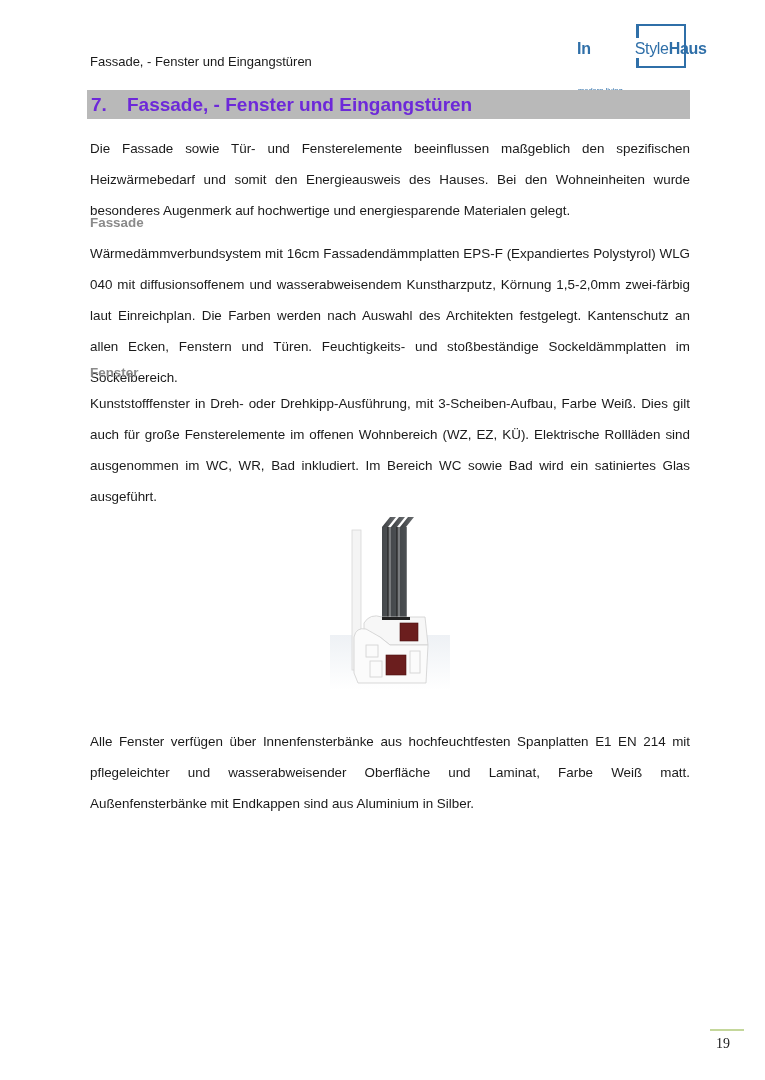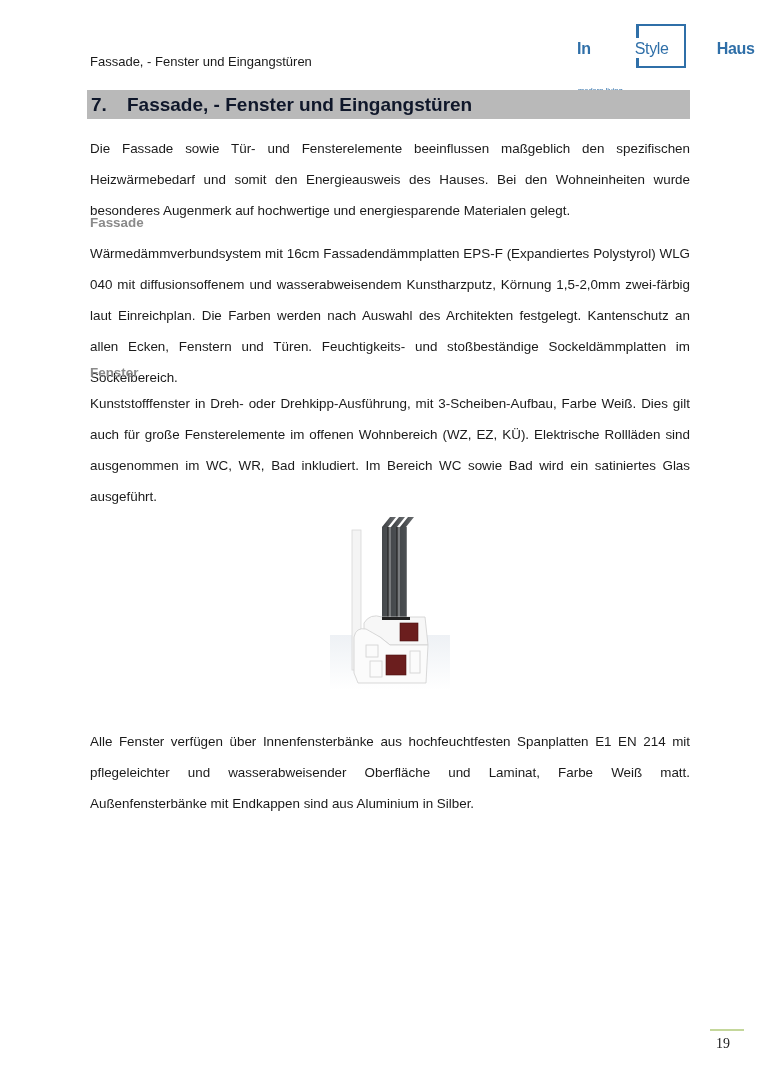--- a/index.html
+++ b/index.html
@@ -60,38 +60,38 @@
       left: 0;
       top: 16px;
       font-size: 16px;
       line-height: 18px;
       letter-spacing: -0.3px;
       white-space: nowrap;
       background: transparent;
     }
     .logo-text .in { color: #2f6fa8; font-weight: bold; }
     .logo-text .style { color: #2f6fa8; font-weight: normal; margin-left: 44px; }
-    .logo-text .haus { color: #2f6fa8; font-weight: bold; margin-left: 48px; }
+    .logo-text .haus { color: #2f6fa8; font-weight: bold; }
     .logo-sub {
       position: absolute;
       left: 1px;
       top: 34px;
       font-size: 7.5px;
       color: #2f6fa8;
       white-space: nowrap;
       margin-top: 28px;
     }
     .chapter-bar {
       position: absolute;
       left: 87px;
       top: 90px;
       width: 603px;
       height: 29px;
       background: #b9b9b9;
-      color: #0f172a;
+      color: #6d28d9;
       font-weight: bold;
       font-size: 19px;
       line-height: 29px;
       box-sizing: border-box;
       padding-left: 4px;
       white-space: nowrap;
     }
     .chapter-bar .num {
       display: inline-block;
       width: 36px;

